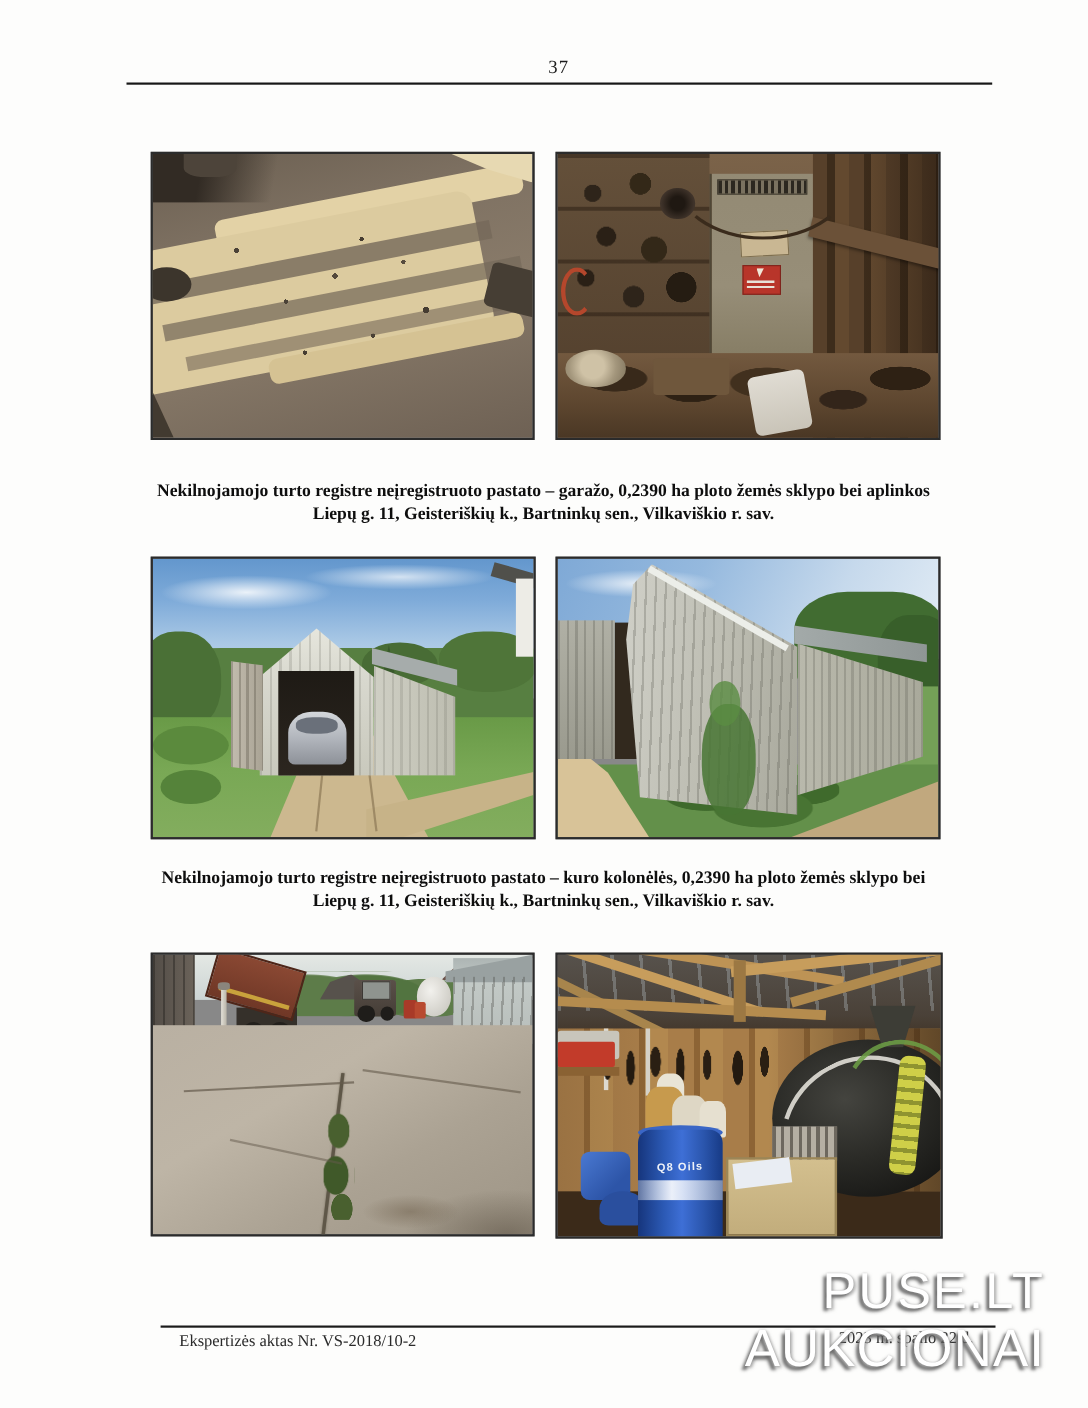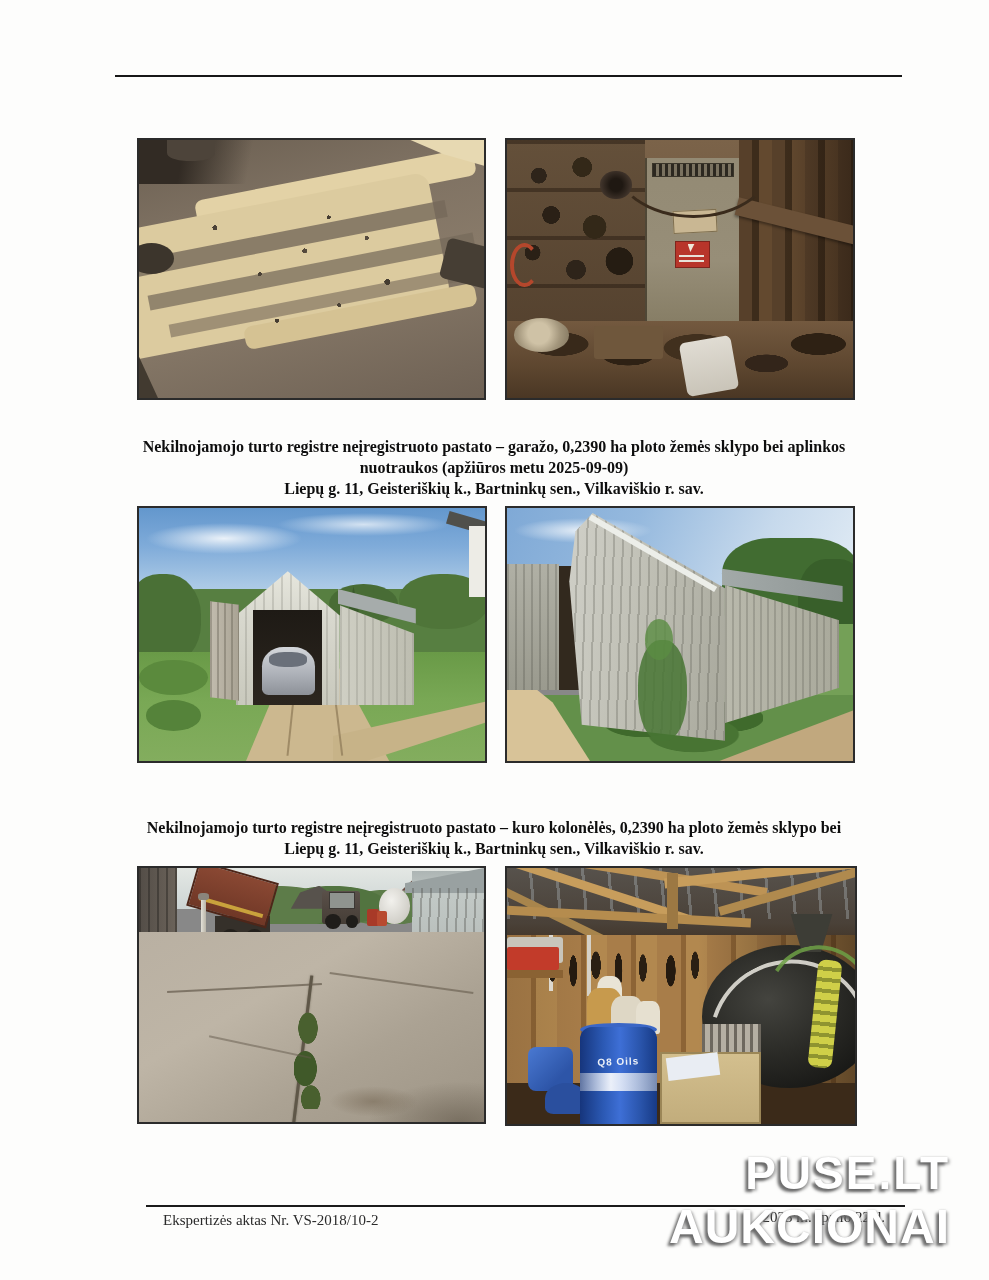--- a/index.html
+++ b/index.html
@@ -22,31 +22,31 @@
   #photo-b { left:505px; top:138px; width:350px; height:262px; }
   #photo-c { left:137px; top:506px; width:350px; height:257px; }
   #photo-d { left:505px; top:506px; width:350px; height:257px; }
   #photo-e { left:137px; top:866px; width:349px; height:258px; }
   #photo-f { left:505px; top:866px; width:352px; height:260px; }
 
   
   .caption { position:absolute; left:104px; width:780px; text-align:center;
     font-weight:bold; font-size:16px; line-height:21px; color:#0e0e0e; }
   #caption-1 { top:436px; }
-  #caption-2 { top:817px; }
+  #caption-2 { top:788px; }
 
   
   .footer-rule { position:absolute; left:146px; top:1205px; width:759px; height:2px; background:#1b1b1b; }
   .footer-left { position:absolute; left:163px; top:1212px; font-size:15px; color:#2a2a2a; }
   .footer-right { position:absolute; left:600px; top:1209px; width:285px; text-align:right;
     font-size:15px; color:#2a2a2a; }
 
   
   .watermark { position:absolute; right:39px; top:1147px; text-align:right; z-index:10;
-    font-family:"Liberation Sans", sans-serif; font-weight:700; color:#ffffff;
+    font-family:"Liberation Sans", sans-serif; font-weight:400; color:#ffffff;
     text-shadow:-3px 3px 3px rgba(95,95,95,.9), 2px 2px 3px rgba(120,120,120,.55), 0 0 2px rgba(140,140,140,.5); }
   .wm-line1 { font-size:46px; line-height:52px; letter-spacing:2px; }
   .wm-line2 { font-size:48px; line-height:56px; letter-spacing:1px; }
 
   
   .pa-base { inset:0; background:linear-gradient(165deg,#6b5f51 0%,#7e7162 28%,#887a69 55%,#6e6154 100%); }
   .pa-sun-main { left:-8%; top:24%; width:96%; height:50%; background:#dccb9f; transform:rotate(-11deg); border-radius:14px; }
   .pa-sun-top { left:16%; top:13%; width:82%; height:11%; background:#e3d2a6; transform:rotate(-11deg); border-radius:8px; }
   .pa-sun-bot { left:30%; top:64%; width:68%; height:9%; background:#d5c293; transform:rotate(-11deg); border-radius:8px; }
   .pa-gap1 { left:-2%; top:35%; width:92%; height:6.5%; background:rgba(118,105,90,.8); transform:rotate(-11deg); }
@@ -249,20 +249,21 @@
   .pf-battery { left:56%; top:61%; width:17%; height:12%; background:#b5afa3; }
   .pf-battery-slats { left:56%; top:61%; width:17%; height:12%; background:repeating-linear-gradient(90deg,rgba(50,45,38,.55) 0 3px,transparent 3px 8px); }
   .pf-crate { left:44%; top:72%; width:29%; height:28%; background:linear-gradient(180deg,#d3bf8e 0%,#c2ad7c 100%); border:2px solid #9b8657; box-sizing:border-box; }
   .pf-paper { left:46%; top:73%; width:15%; height:9%; background:#e9edf3; transform:rotate(-7deg); }
 </style>
 </head>
 <body>
 
 <div class="page">
 
+  <div class="page-number">37</div>
   <div class="header-rule"></div>
 
   <figure class="photo" id="photo-a" aria-label="Dirt ground with stripes of sunlight">
     <div class="art pa-base"></div>
     <div class="art pa-sun-top"></div>
     <div class="art pa-sun-main"></div>
     <div class="art pa-sun-bot"></div>
     <div class="art pa-gap1"></div>
     <div class="art pa-gap2"></div>
     <div class="art pa-gap3"></div>
@@ -293,21 +294,20 @@
     <div class="art pb-rope"></div>
     <div class="art pb-bench"></div>
     <div class="art pb-bench-clutter"></div>
     <div class="art pb-wheel"></div>
     <div class="art pb-anvil"></div>
     <div class="art pb-sack"></div>
   </figure>
 
   <div class="caption" id="caption-1">
     <div>Nekilnojamojo turto registre neįregistruoto pastato – garažo, 0,2390 ha ploto žemės sklypo bei aplinkos</div>
-    <div>nuotraukos (apžiūros metu 2025-09-09)</div>
     <div>Liepų g. 11, Geisteriškių k., Bartninkų sen., Vilkaviškio r. sav.</div>
   </div>
 
   <figure class="photo" id="photo-c" aria-label="Metal garage with open doors and a car inside">
     <div class="art pc-sky"></div>
     <div class="art pc-cloud1"></div>
     <div class="art pc-cloud2"></div>
     <div class="art pc-trees"></div>
     <div class="art pc-trees-d1"></div>
     <div class="art pc-trees-d2"></div>

